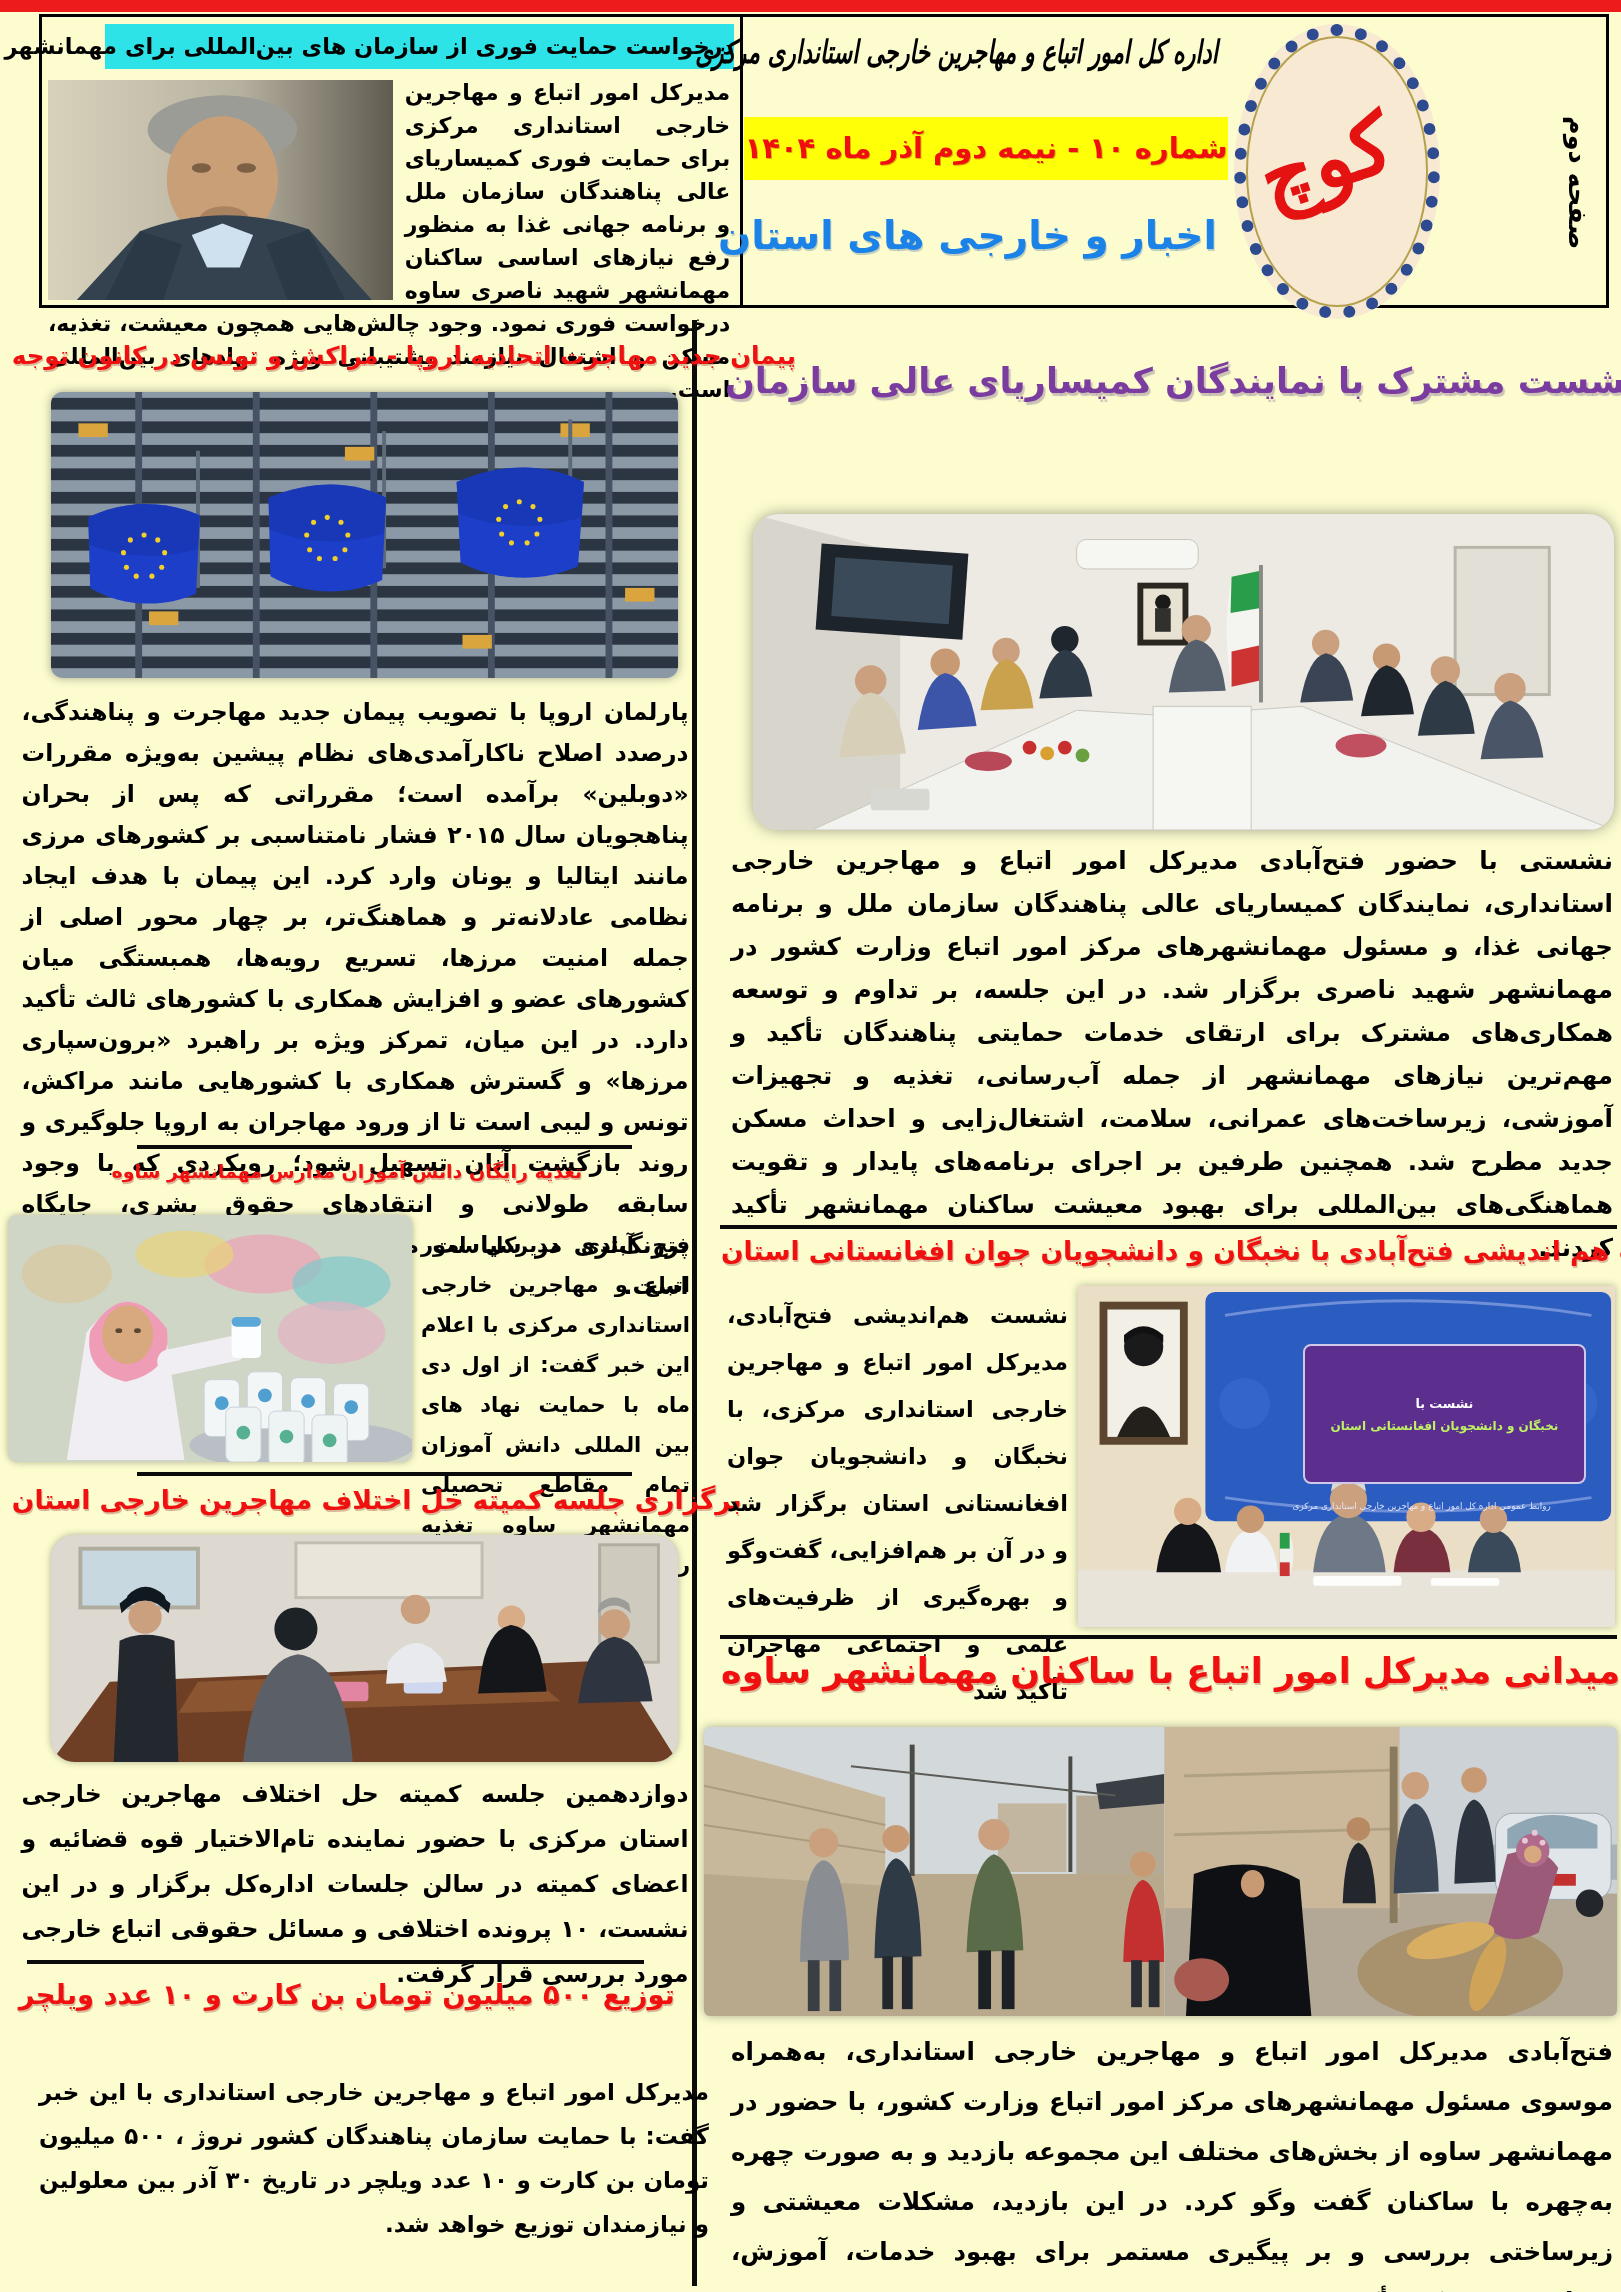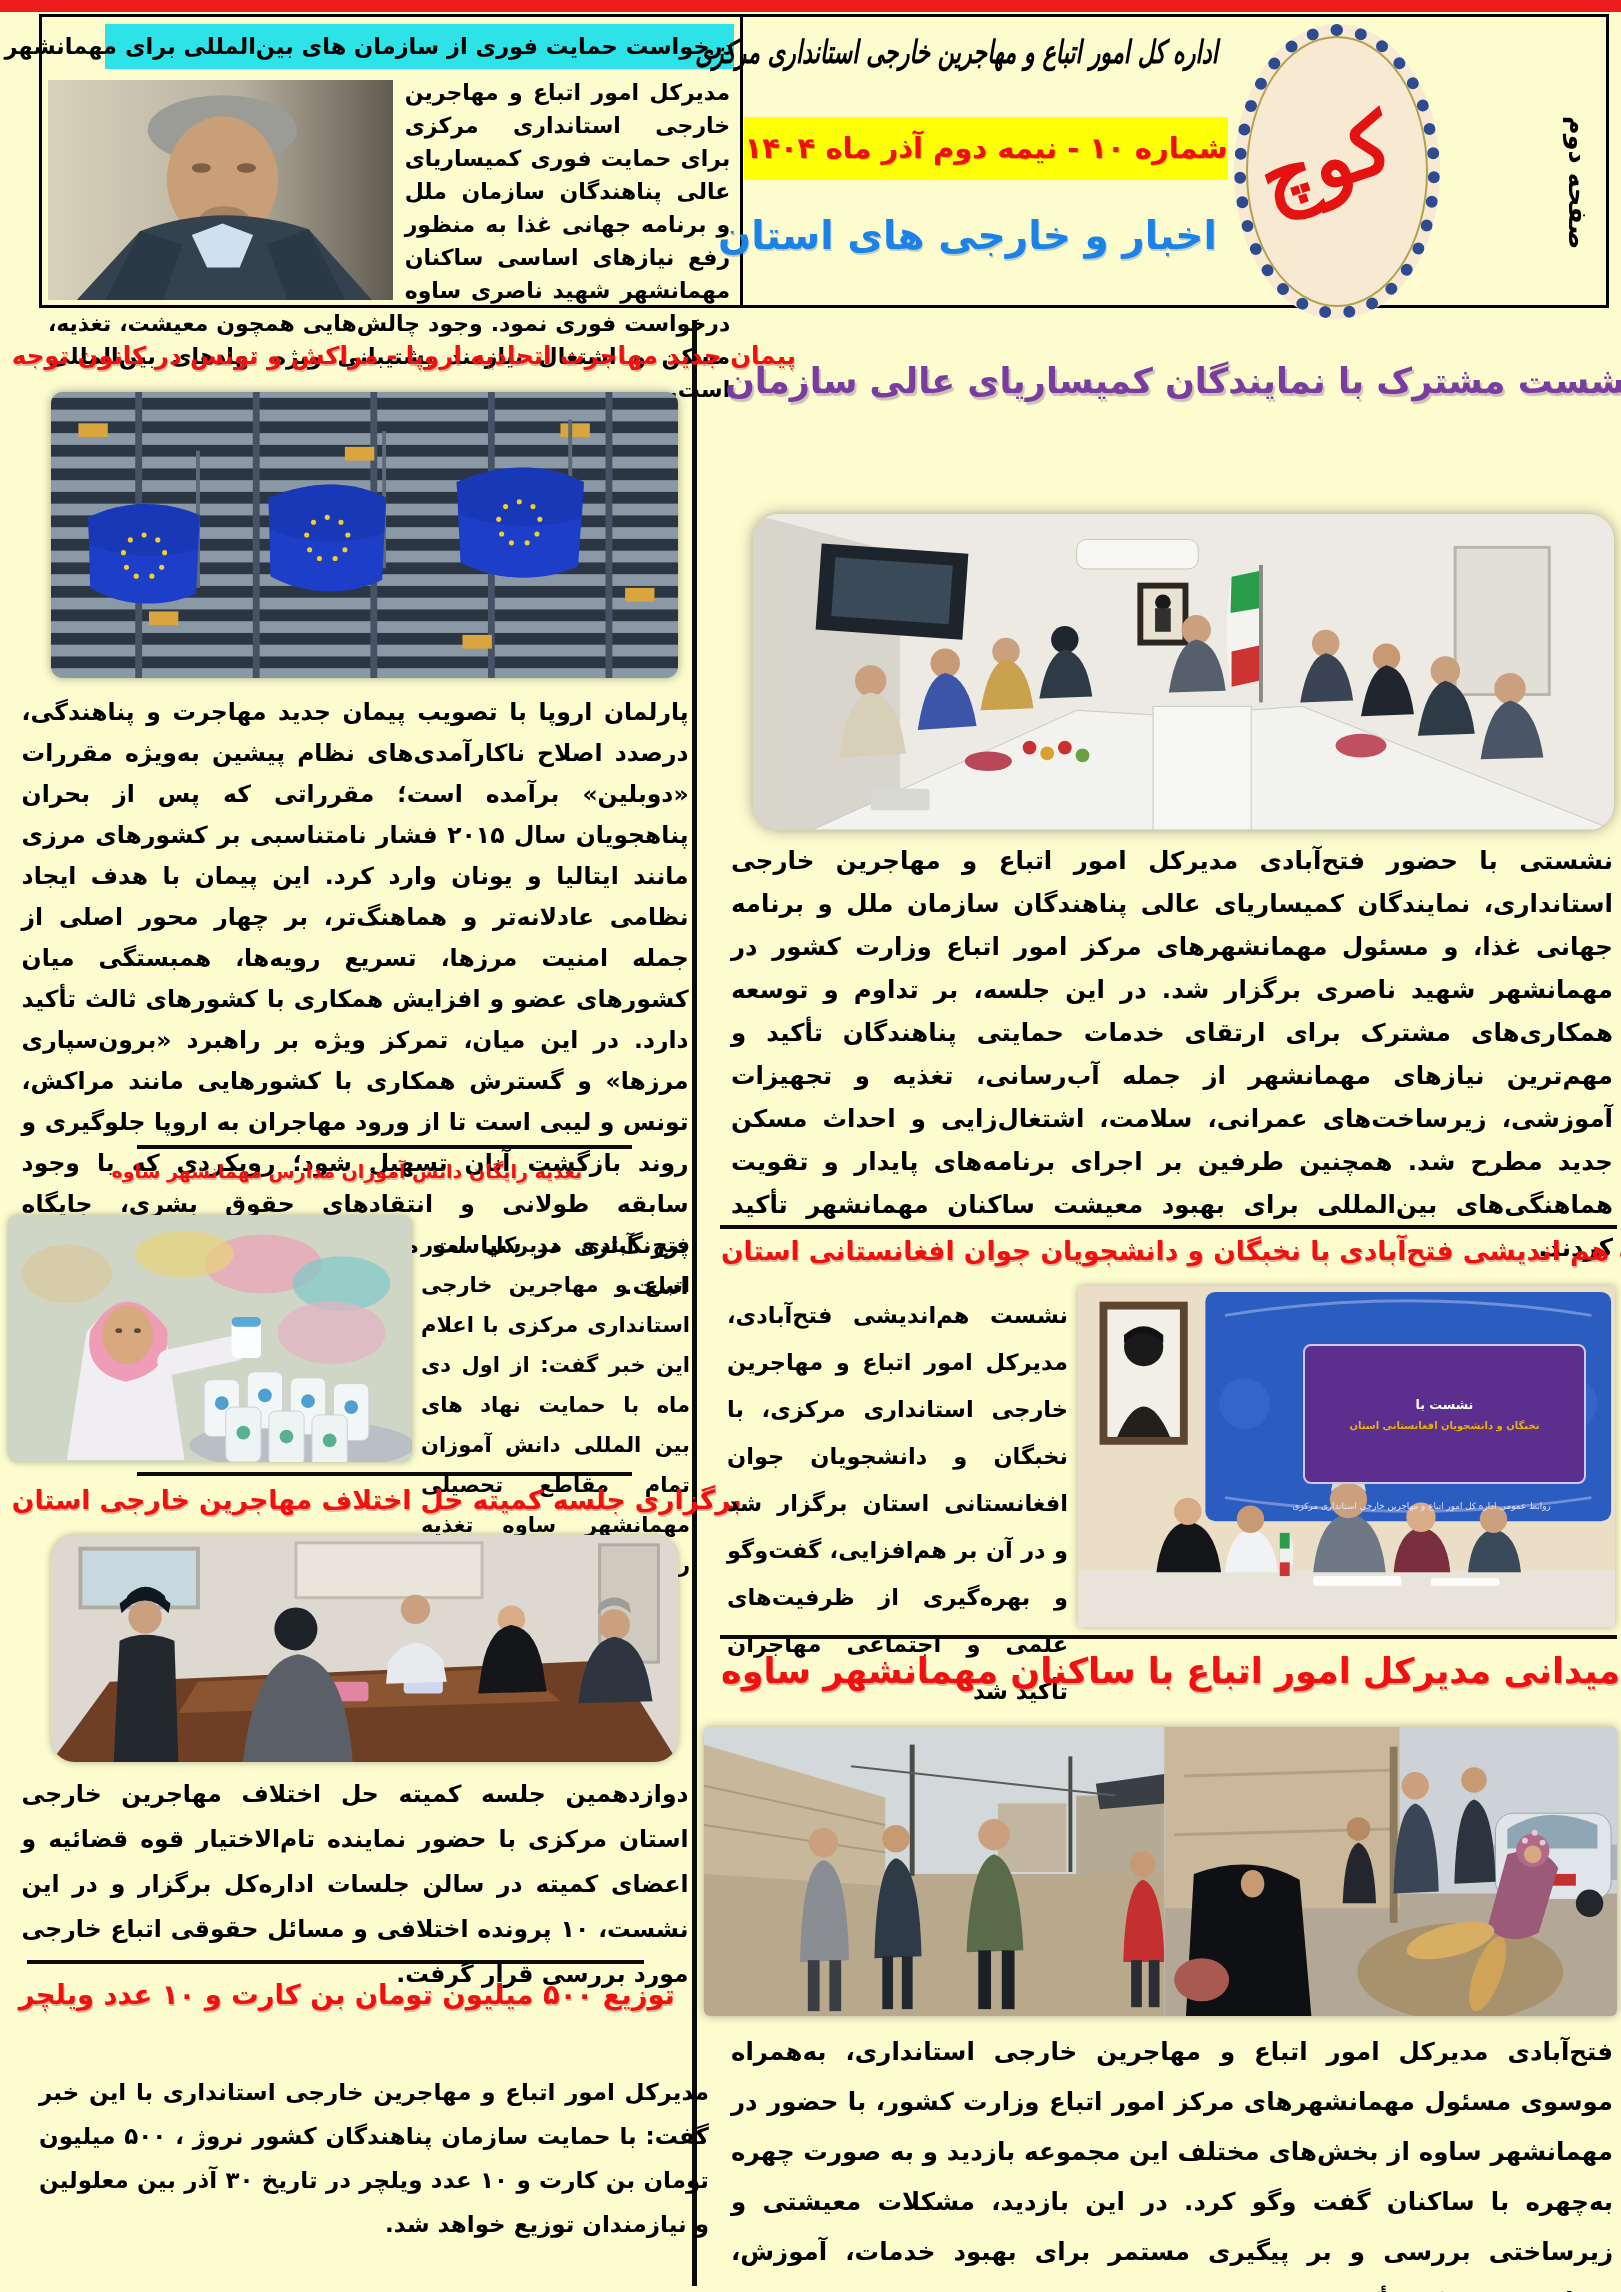--- a/index.html
+++ b/index.html
@@ -67,21 +67,21 @@
   #mainbody{left:731px;top:839px;width:882px;font-size:24.5px;line-height:43px;}
   #rule1{left:720px;top:1225px;width:897px;}
   #eliteshead{left:721px;top:1235px;width:896px;font-size:26.5px;}
   #elitesbody{left:727px;top:1292px;width:341px;font-size:22.5px;line-height:47px;}
   #elitesphoto{left:1078px;top:1286px;width:537px;height:341px;
       box-shadow:0 0 7.8px rgba(70,70,70,.4);}
   .bannerpanel{position:absolute;left:40%;top:17%;width:52%;height:40%;background:#5C2F8E;
       border:2.9px solid #CFC8EA;border-radius:8px;display:flex;flex-direction:column;
       align-items:center;justify-content:center;gap:7.8px;margin-left:10px;}
   .bannerline1{color:#fff;font-size:12.7px;font-weight:bold;direction:rtl;}
-  .bannerline2{color:#eab308;font-size:10px;font-weight:bold;direction:rtl;}
+  .bannerline2{color:#bef264;font-size:12px;font-weight:bold;direction:rtl;}
   .bannercaption{position:absolute;left:34%;top:63%;width:60%;color:#e8ecff;font-size:8.8px;
       text-align:center;direction:rtl;opacity:.9;}
   #rule2{left:720px;top:1635px;width:897px;}
   #fieldhead{left:721px;top:1651px;width:896px;font-size:35px;}
   #fieldphoto{left:704px;top:1727px;width:913px;height:289px;border-radius:5.9px;
       box-shadow:0 0 9.8px rgba(70,70,70,.45);}
   #fieldbody{left:731px;top:2027px;width:882px;font-size:24.5px;line-height:50px;}
 </style>
 </head>
 <body>

